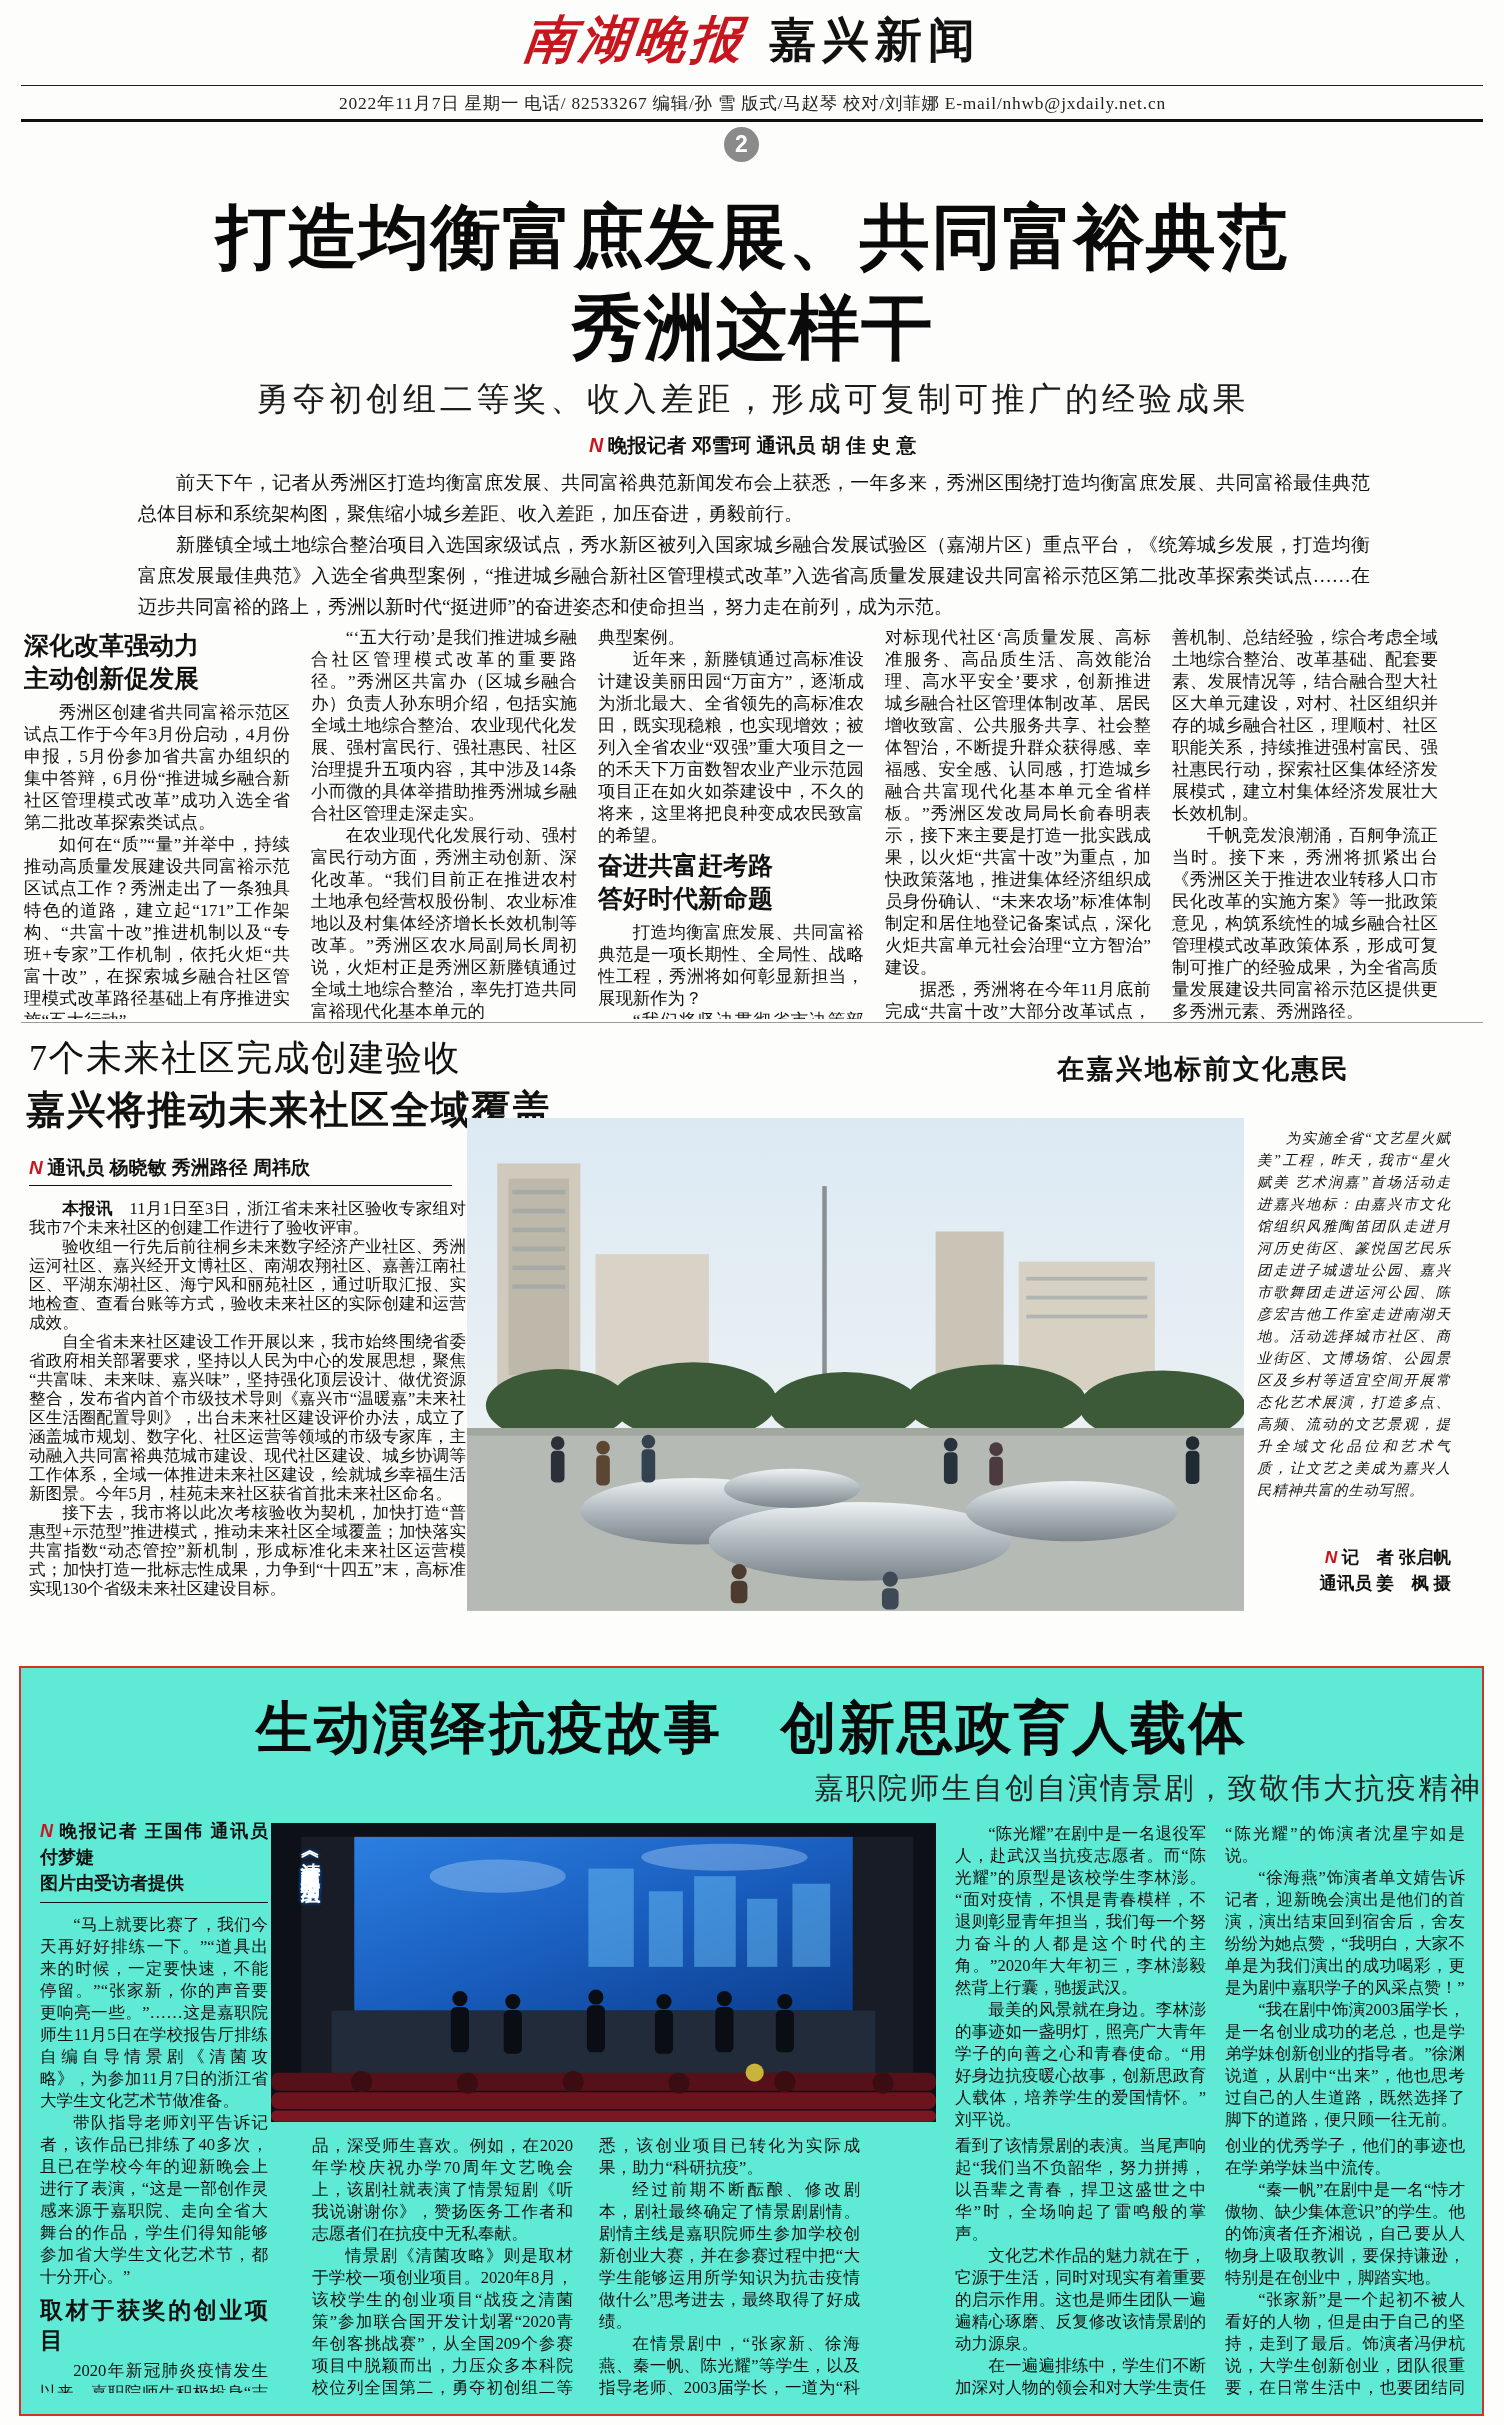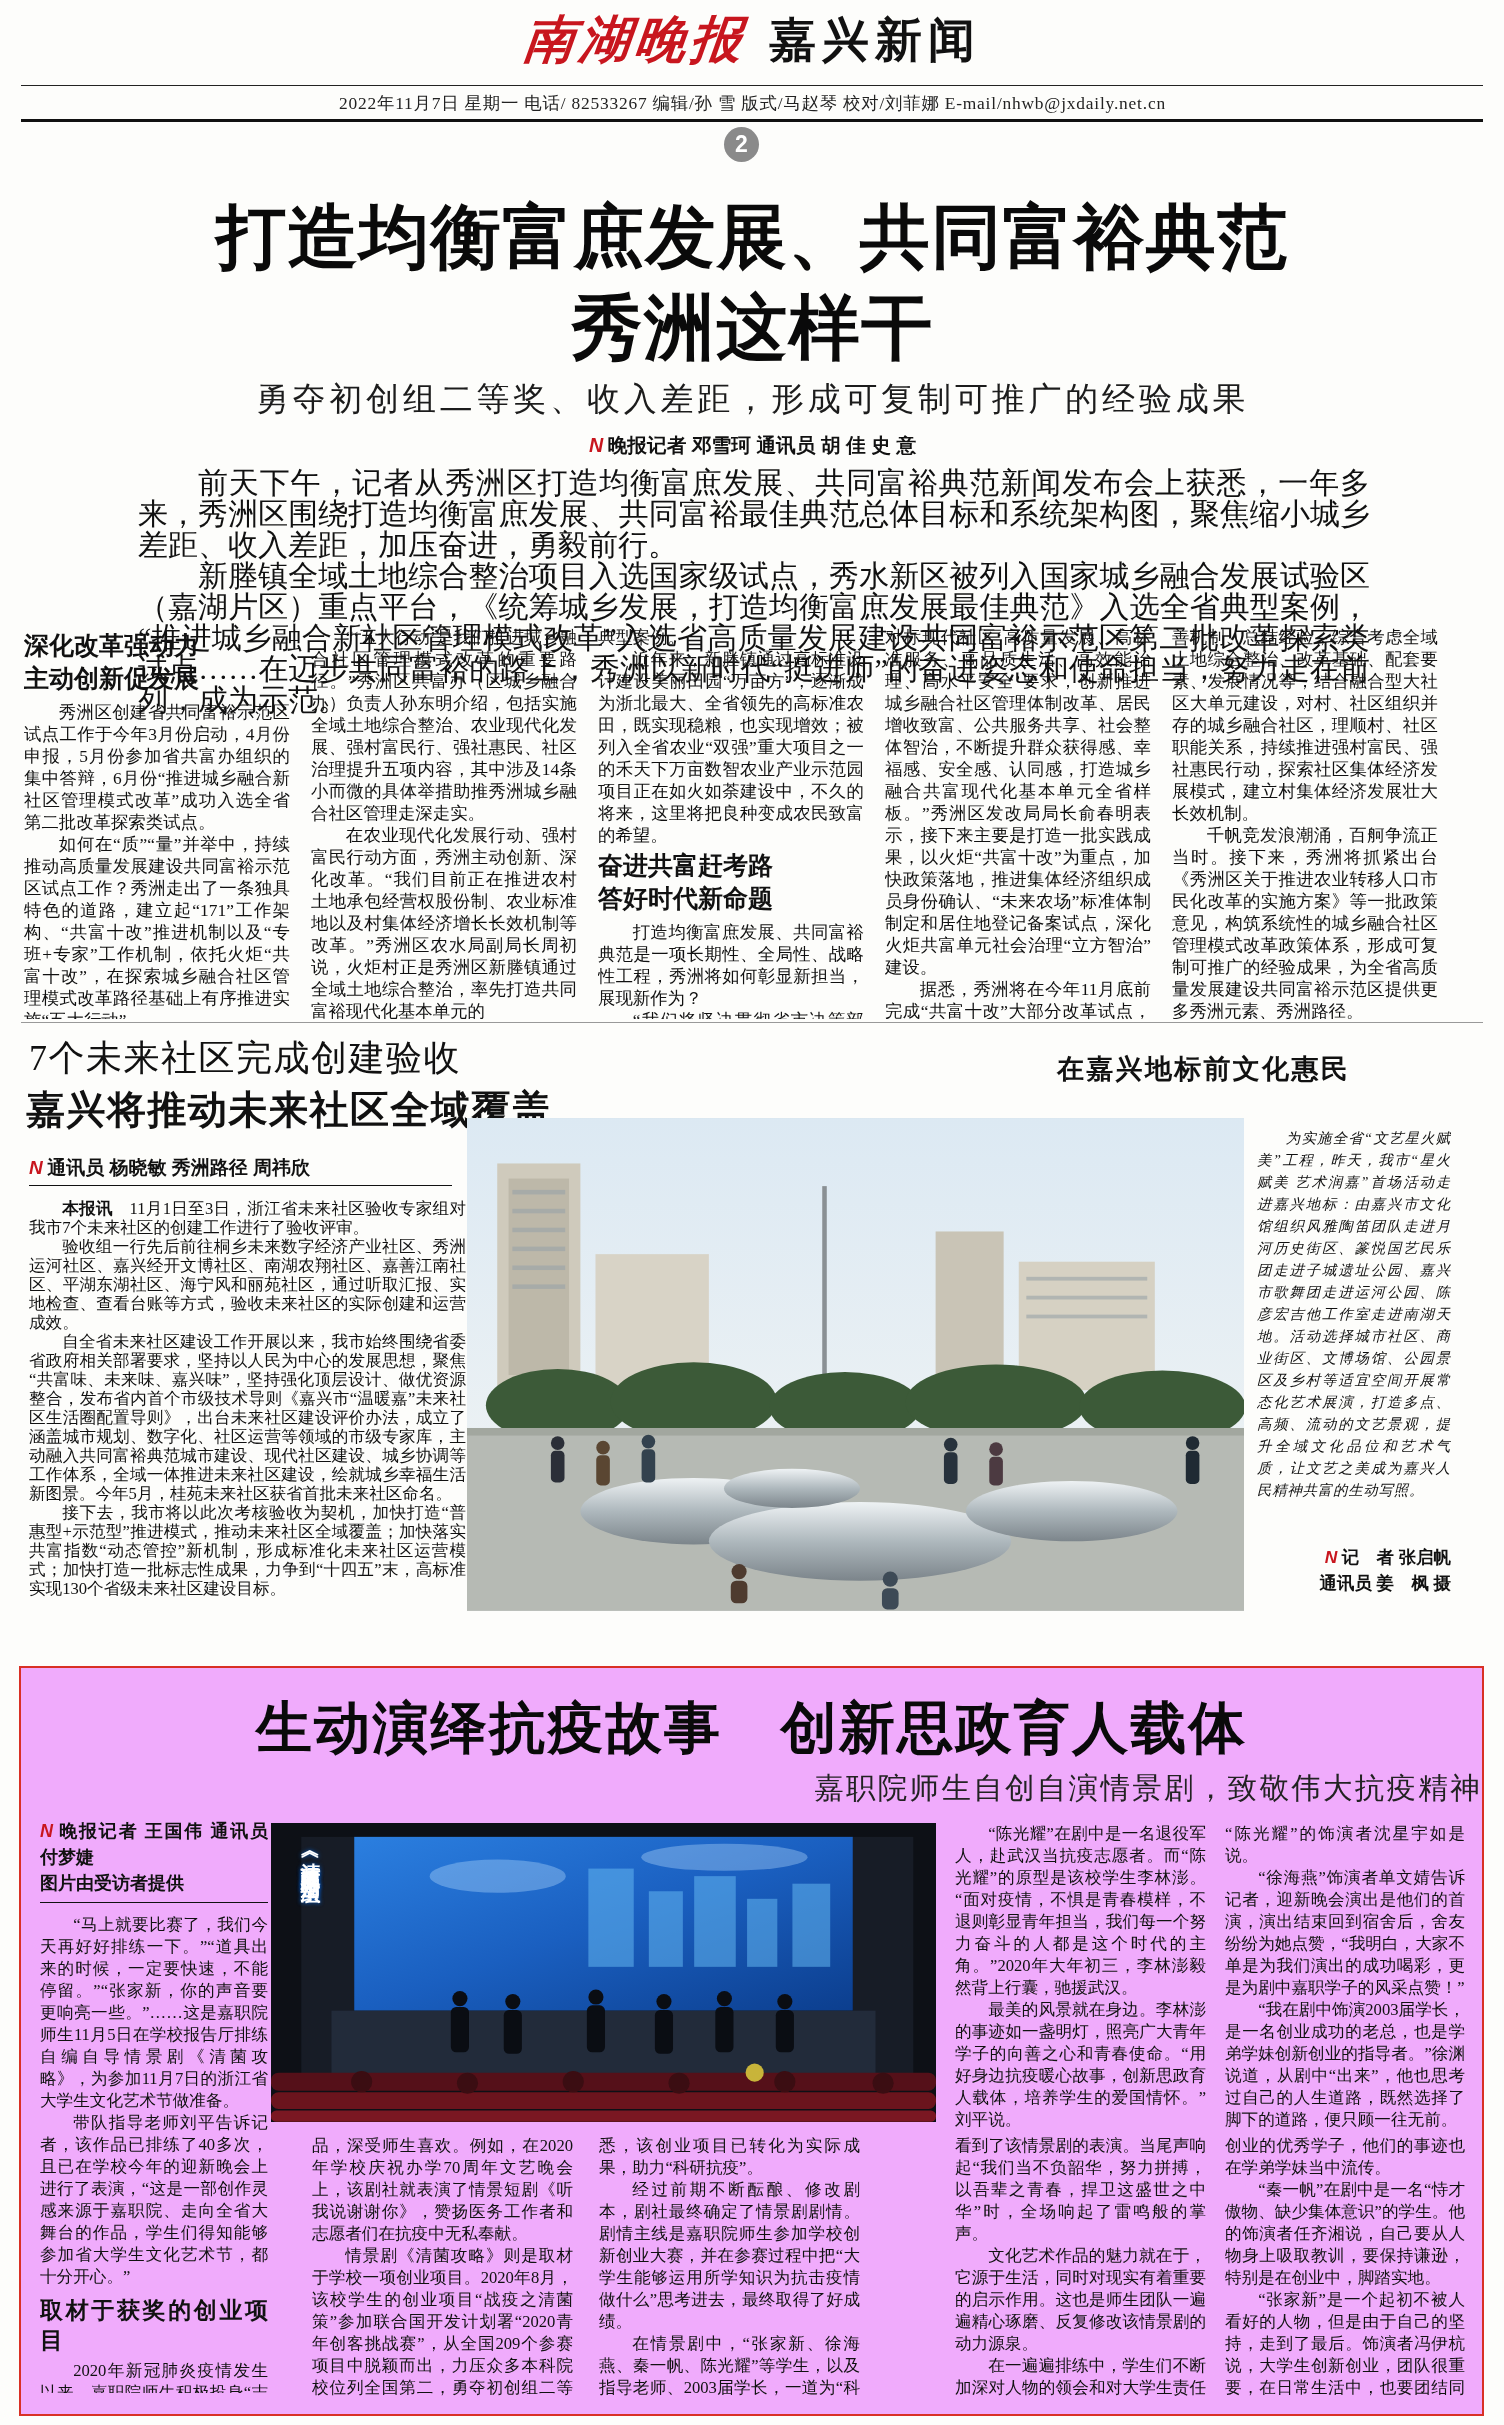--- a/index.html
+++ b/index.html
@@ -20,21 +20,21 @@
   #page-circle{left:724px;top:127px;width:35px;height:35px;border-radius:50%;background:#8a8a8a;
                color:#fff;text-align:center;line-height:35px;font-size:23px;font-weight:bold;}
   
   .lead-title{left:0;width:100%;text-align:center;font-weight:900;letter-spacing:1.5px;color:#0a0a0a;
               font-family:"Liberation Sans",sans-serif;}
   #lead-title1{top:191px;font-size:70px;}
   #lead-title2{top:281px;font-size:71px;}
   #lead-subtitle{left:0;top:377px;width:100%;text-align:center;font-size:33px;font-weight:500;
                  letter-spacing:3.8px;color:#1c1c1c;}
   #lead-byline{left:0;top:432px;width:100%;text-align:center;font-size:19.7px;font-weight:bold;}
-  #lead-intro{left:138px;top:467px;width:1232px;font-size:30px;line-height:31px;text-align:justify;}
+  #lead-intro{left:138px;top:467px;width:1232px;font-size:19px;line-height:31px;text-align:justify;}
   #lead-intro p{margin:0;text-indent:2em;font-family:"Liberation Serif",serif;}
   #lead-cols{left:24px;top:626px;width:1425px;height:393px;display:flex;gap:21px;}
   .lead-col{width:266px;height:393px;overflow:hidden;font-family:"Liberation Serif",serif;
             font-size:17.4px;line-height:22px;text-align:justify;}
   .lead-col p{margin:0;text-indent:2em;}
   .lead-col p.cont{text-indent:0;}
   .col-subhead{font-family:"Liberation Sans",sans-serif;font-weight:900;font-size:25px;line-height:33px;
                text-indent:0;margin:3px 0 6px 0;}
   
   #mid-divider{left:21px;top:1022px;width:1462px;border-top:0.8px solid #999;}
@@ -50,21 +50,21 @@
   
   #culture-title{left:1057px;top:1051px;width:393px;font-family:Liberation Sans, sans-serif;
                  font-size:27px;letter-spacing:2.3px;font-weight:600;}
   #culture-photo{left:467px;top:1118px;width:777px;height:493px;background:#cfd8dd;overflow:hidden;}
   #culture-caption{left:1257px;top:1127px;width:194px;height:414px;overflow:hidden;
                    font-family:"Liberation Serif",serif;font-style:italic;
                    font-size:14.4px;line-height:22px;letter-spacing:0.8px;text-align:justify;}
   #culture-caption p{margin:0;text-indent:2em;}
   #culture-credits{left:1257px;top:1544px;width:194px;font-size:17.4px;font-weight:bold;line-height:26px;text-align:right;}
   
-  #drama-box{left:19px;top:1666px;width:1461px;height:746px;border:2.3px solid #d93025;background:#f0abfc;}
+  #drama-box{left:19px;top:1666px;width:1461px;height:746px;border:2.3px solid #d93025;background:#5eead4;}
   #drama-box .inner{position:absolute;}
   #drama-title{left:0;top:23px;width:100%;text-align:center;font-size:56px;font-weight:900;letter-spacing:2.3px;color:#0a0a0a;}
   #drama-subtitle{left:0;top:101px;width:100%;text-align:right;font-family:Liberation Sans, sans-serif;
                   font-size:29.5px;letter-spacing:2.3px;color:#222;}
   #drama-c1{left:19px;top:150px;width:228px;height:575px;overflow:hidden;}
   #drama-byline{font-size:18px;font-weight:bold;line-height:26px;border-bottom:1.5px solid #111;padding-bottom:6px;margin-bottom:10.6px;}
   .drama-text{font-family:"Liberation Serif",serif;font-size:16.6px;line-height:22px;text-align:justify;}
   .drama-text p{margin:0;text-indent:2em;}
   .drama-text p.cont{text-indent:0;}
   .drama-subhead{font-family:"Liberation Sans",sans-serif;font-weight:900;font-size:23px;line-height:30px;

